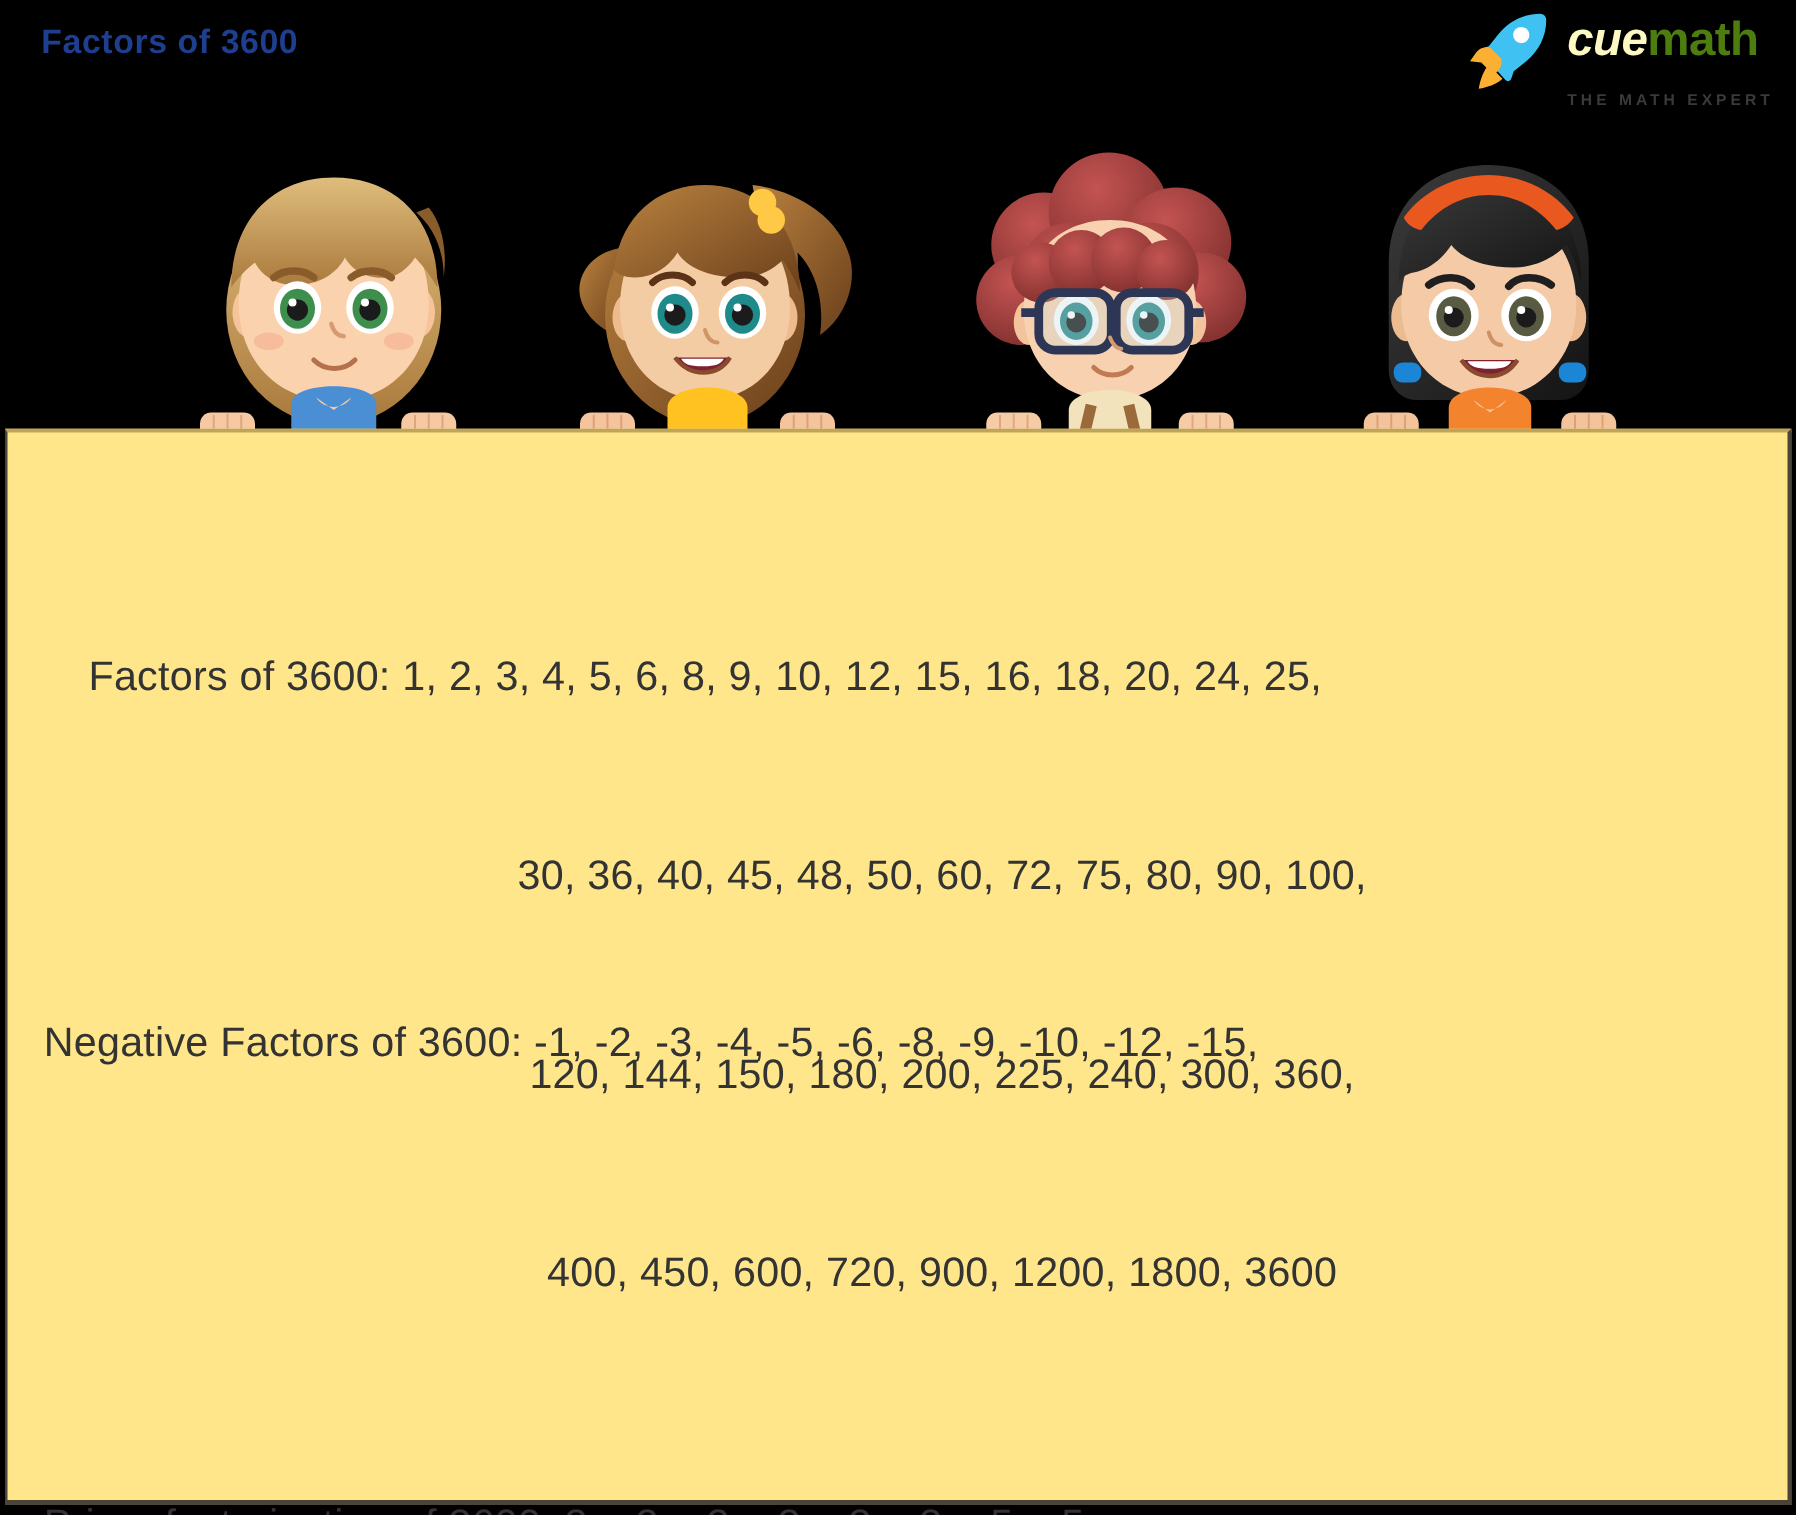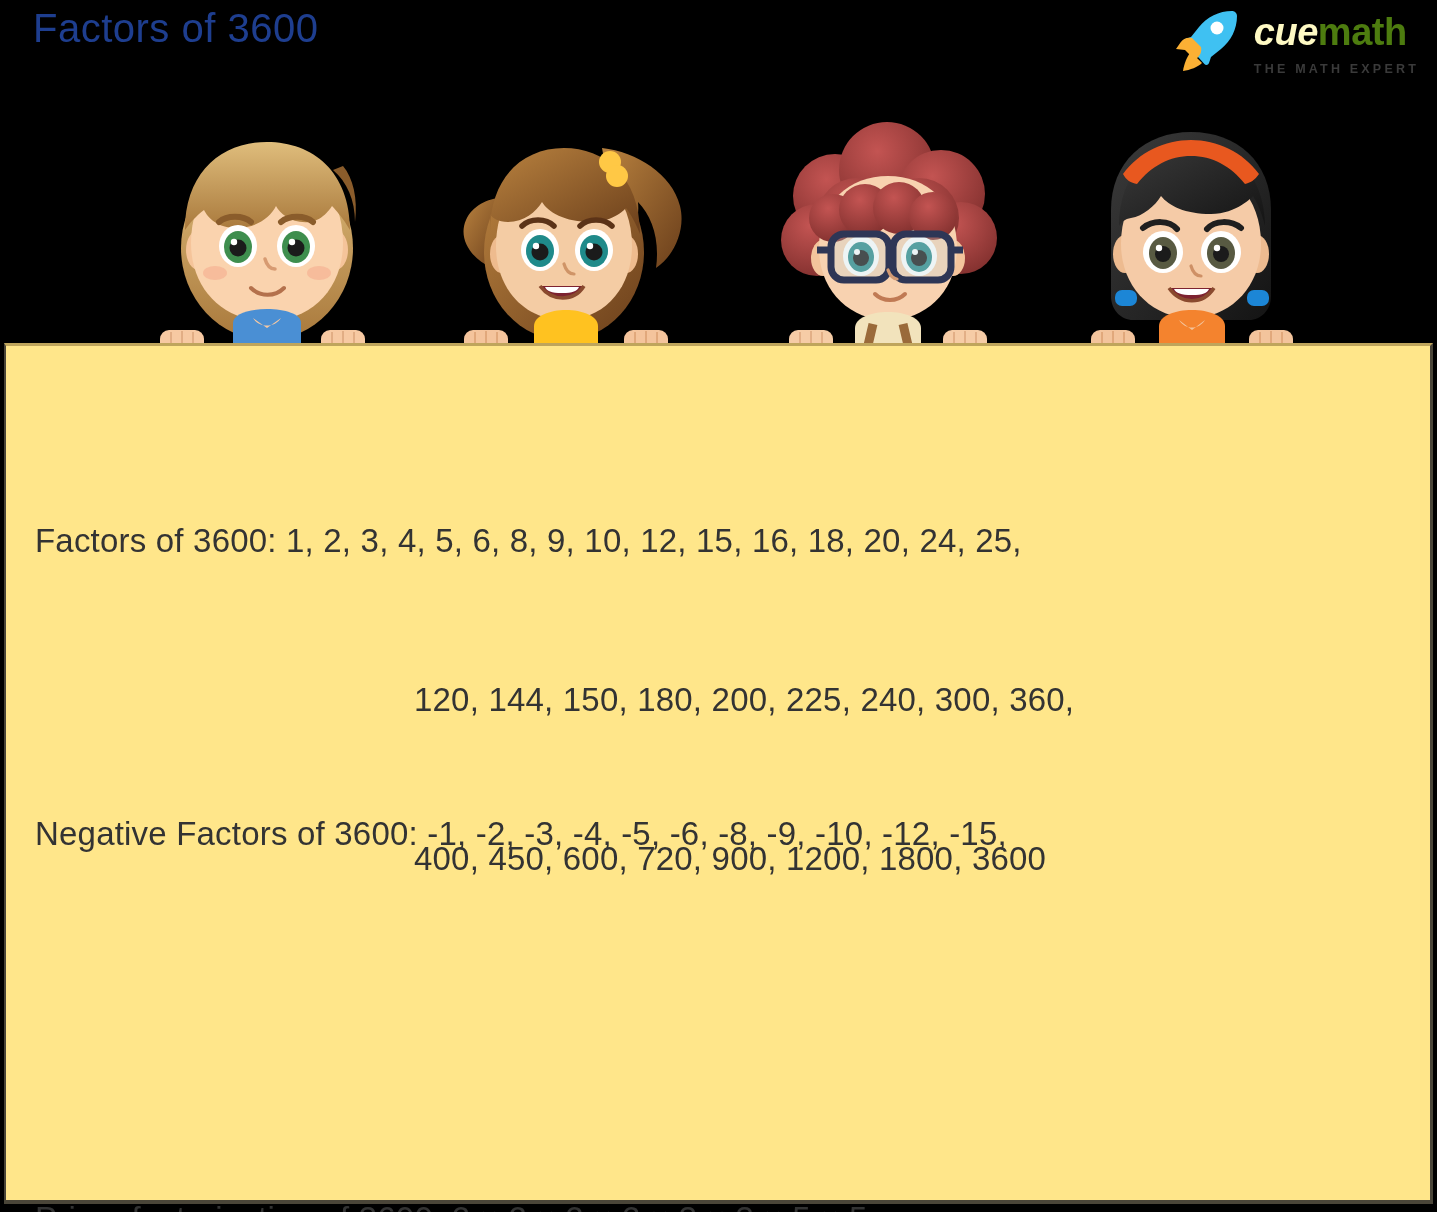--- a/index.html
+++ b/index.html
@@ -18,23 +18,23 @@
     width: 1437px;
     height: 1212px;
     background: #000000;
     overflow: hidden;
   }
 
   
   .page-title {
     position: absolute;
     left: 33px;
-    top: 8px;
-    font-size: 40px;
-    font-weight: 400;
+    top: 20px;
+    font-size: 27px;
+    font-weight: 700;
     letter-spacing: 0.5px;
     color: #1E3E8F;
     line-height: 1;
     white-space: nowrap;
   }
 
   
   .logo {
     position: absolute;
     right: 18px;
@@ -48,21 +48,21 @@
   .logo-wordmark {
     font-size: 38px;
     font-weight: 700;
     letter-spacing: -0.5px;
     line-height: 1;
     white-space: nowrap;
   }
   .logo-cue { color: #fef9c3; font-style: italic; }
   .logo-math { color: #4d7c0f; }
   .logo-tagline {
-    margin-top: 11px;
+    margin-top: 22px;
     font-size: 12.5px;
     letter-spacing: 3.2px;
     color: #3A3A3A;
     font-weight: 600;
     white-space: nowrap;
   }
 
   
   .kids {
     position: absolute;
@@ -80,20 +80,21 @@
     left: 4px;
     top: 343px;
     width: 1429px;
     height: 861px;
     background: #FFE68A;
     border-top: 3px solid #BFA55C;
     border-left: 2px solid #4A4538;
     border-right: 3px solid #4A4538;
     border-bottom: 4px solid #4A4538;
     box-sizing: border-box;
+    text-align: center;
   }
 
   .block {
     position: absolute;
     color: #333333;
     font-size: 33px;
     line-height: 53px;
     letter-spacing: 0.2px;
     white-space: pre;
     font-weight: 500;
@@ -319,20 +320,21 @@
           <path d="M185 214v18M196 213v19M207 214v18"></path>
         </g>
       </svg>
     </div>
   </div>
 
   <div class="board">
 
     <div class="block" id="factors-block">
       <span class="line"><span class="lbl">Factors of 3600: </span><span>1, 2, 3, 4, 5, 6, 8, 9, 10, 12, 15, 16, 18, 20, 24, 25,</span></span>
+      <span class="line cont">30, 36, 40, 45, 48, 50, 60, 72, 75, 80, 90, 100,</span>
       <span class="line cont">120, 144, 150, 180, 200, 225, 240, 300, 360,</span>
       <span class="line cont">400, 450, 600, 720, 900, 1200, 1800, 3600</span>
     </div>
 
     <div class="block" id="negative-block">
       <span class="line"><span class="lbl">Negative Factors of 3600: </span><span>-1, -2, -3, -4, -5, -6, -8, -9, -10, -12, -15,</span></span>
       
       
       
     </div>

